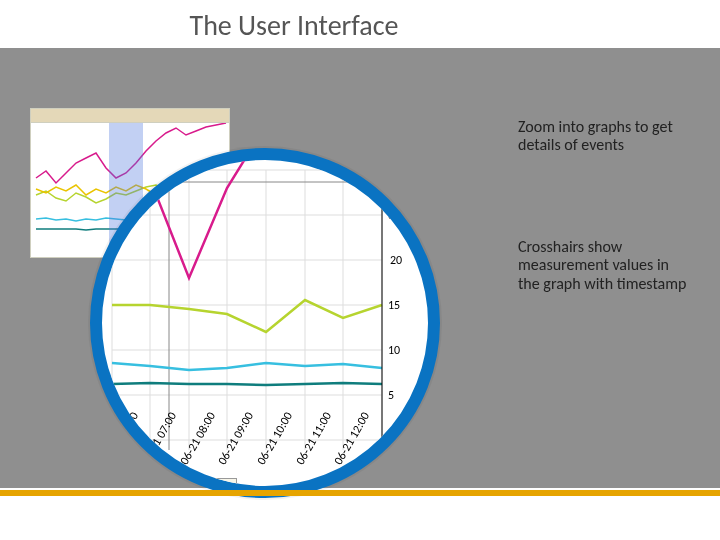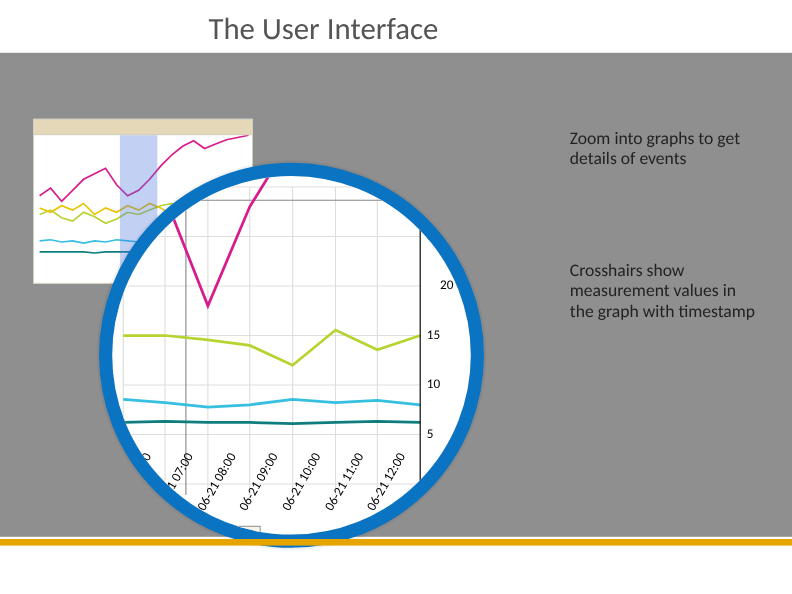--- a/index.html
+++ b/index.html
@@ -82,21 +82,21 @@
           <polyline fill="none" stroke="#b6d42f" stroke-width="2.5" points="10,145 48,145 87,149 125,154 164,172 203,140 241,158 280,145"></polyline>
 
           <polyline fill="none" stroke="#37bfe0" stroke-width="2.5" points="10,203 48,206 87,210 125,208 164,203 203,206 241,204 280,208"></polyline>
 
           <polyline fill="none" stroke="#0f7d7d" stroke-width="2.5" points="10,224 48,223 87,224 125,224 164,225 203,224 241,223 280,224"></polyline>
 
           <line x1="280" y1="10" x2="280" y2="290" stroke="#000" stroke-width="1"></line>
         </svg>
         
         <span class="zlabel" style="left:286px; top:48px;">31</span>
-        <span class="zlabel" style="left:298px; top:93px;">20</span>
+        <span class="zlabel" style="left:288px; top:93px;">20</span>
         <span class="zlabel" style="left:286px; top:138px;text-align:right;">15</span>
         <span class="zlabel" style="left:286px; top:183px;">10</span>
         <span class="zlabel" style="left:286px; top:228px;">5</span>
         <span class="zlabel" style="left:286px; top:273px;">0</span>
         <span class="zlabel" style="left:286px; top:296px;">-5</span>
         
         <div class="crosshair-box" style="left:288px; top:14px;">23.65</div>
         
         <div class="crosshair-box" style="left:30px; top:292px;">Jun 21 2012 07:30:00</div>
         

